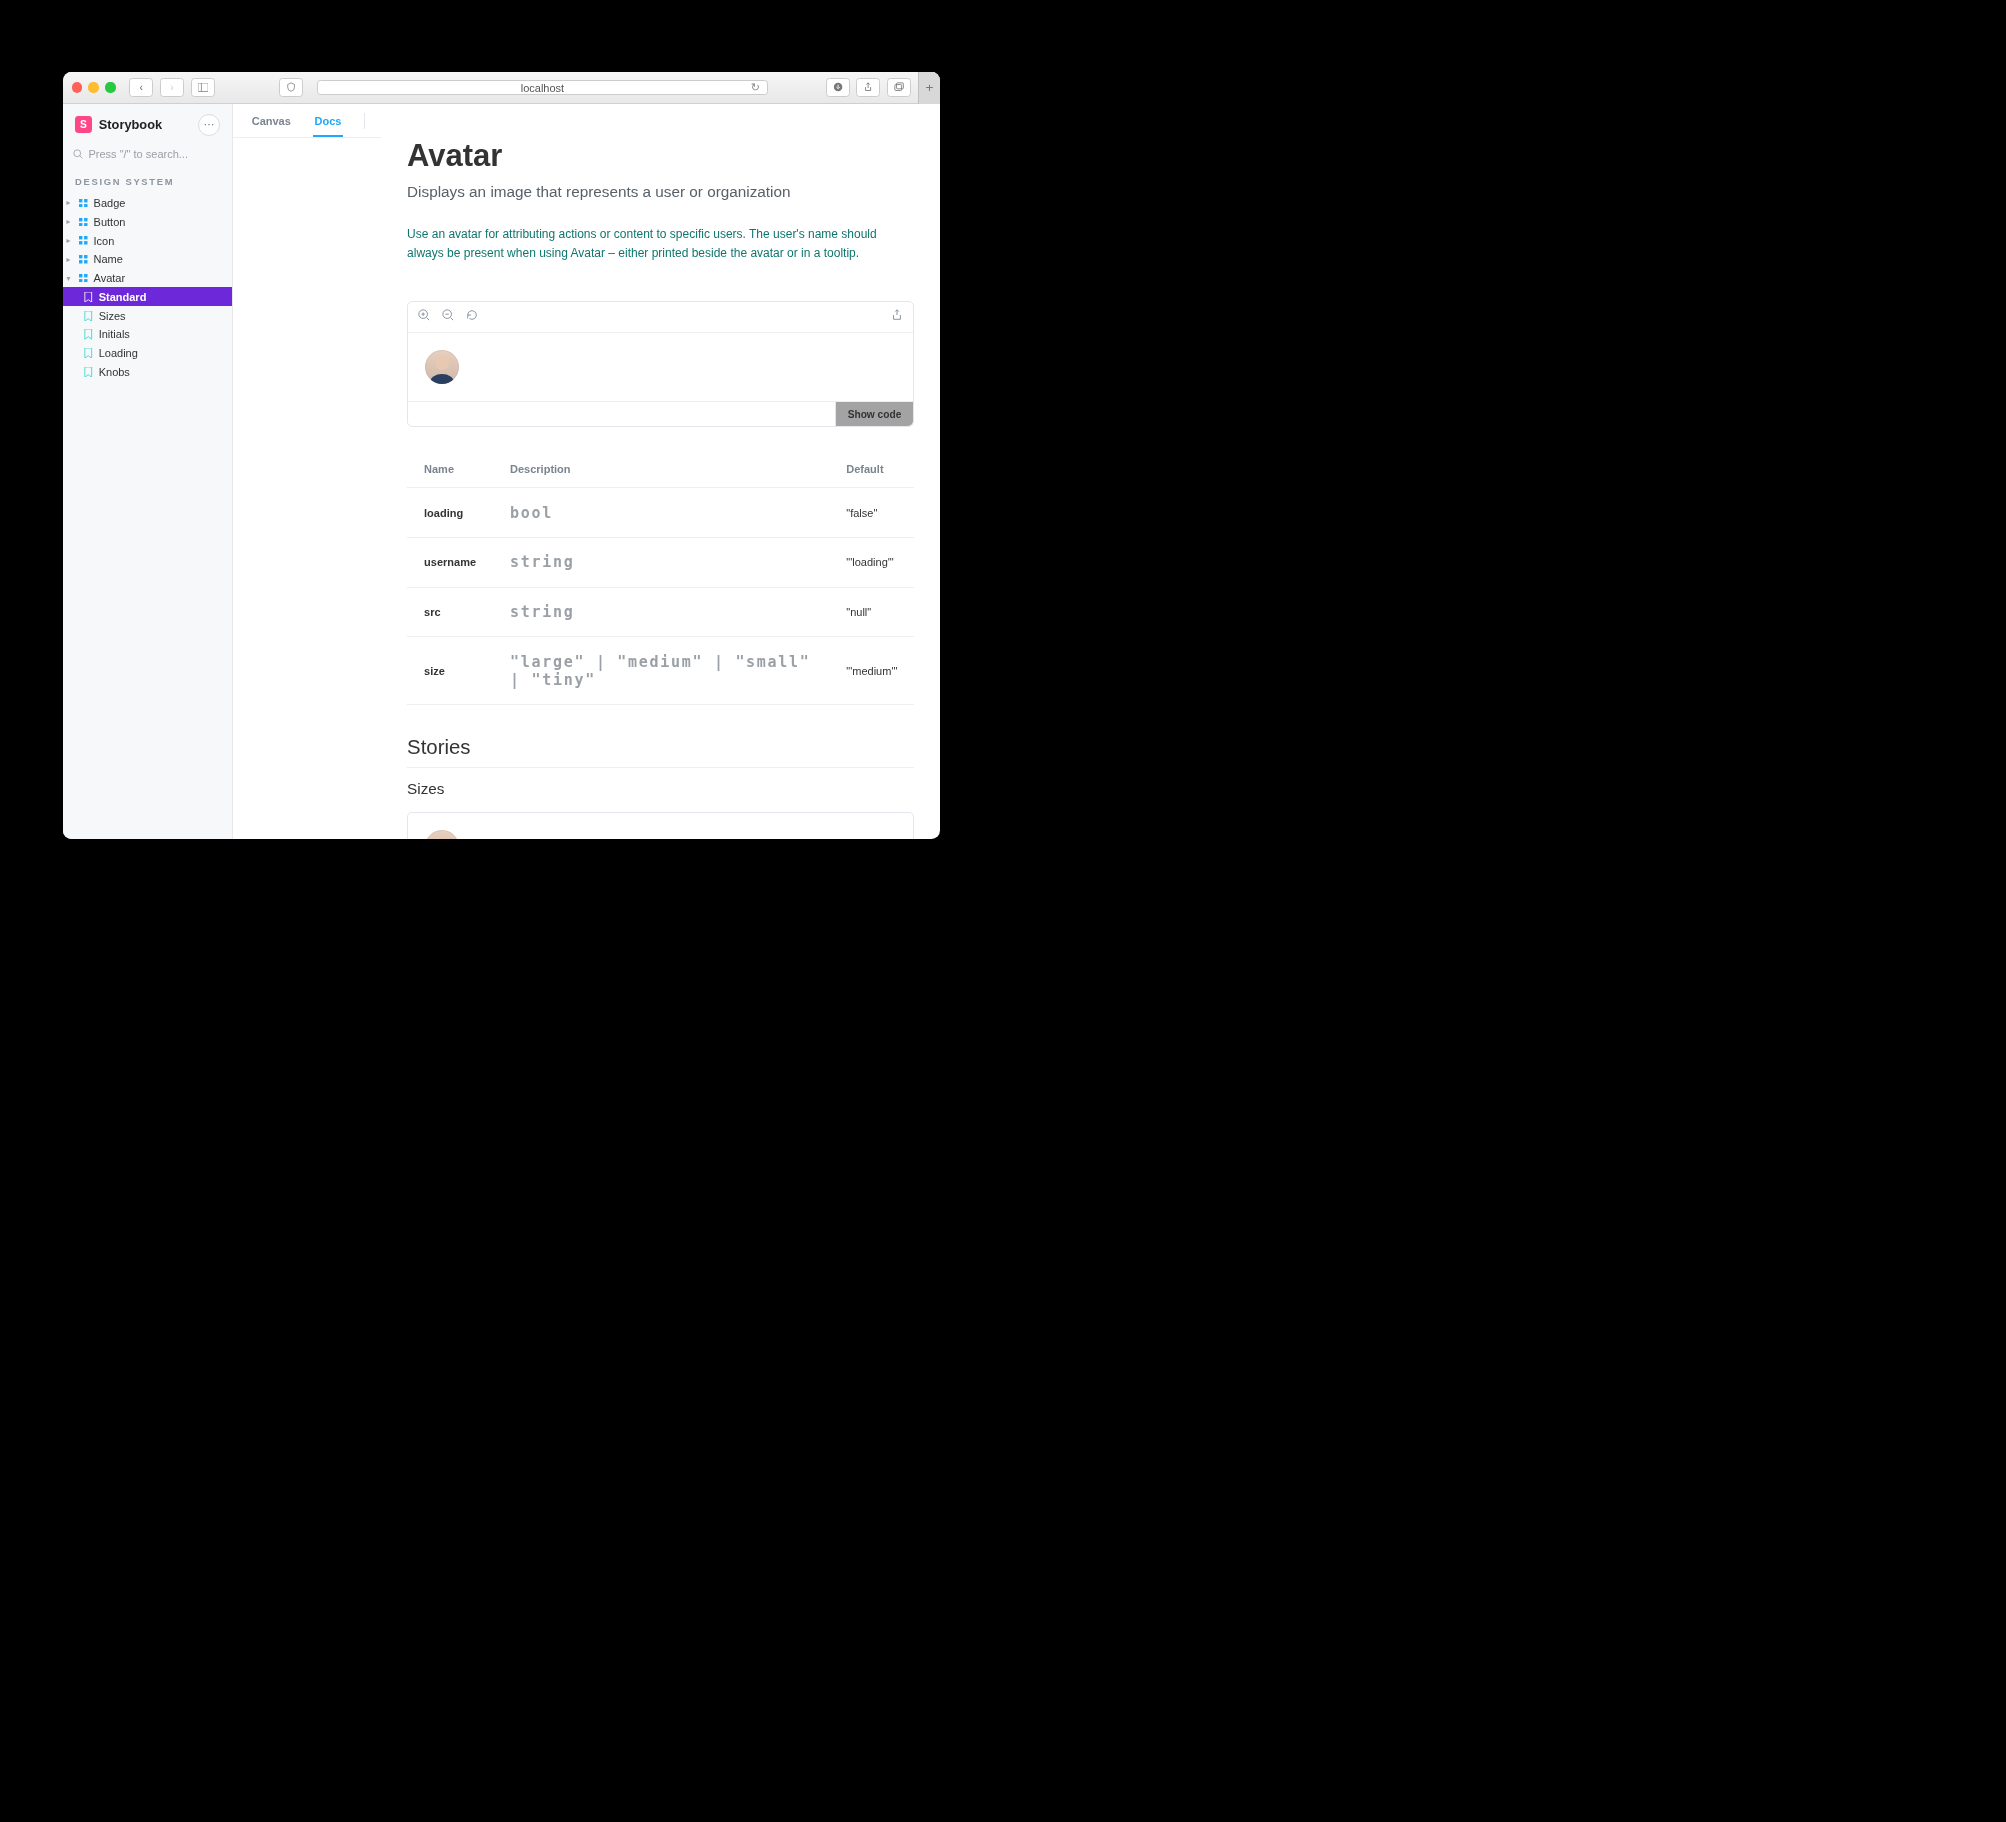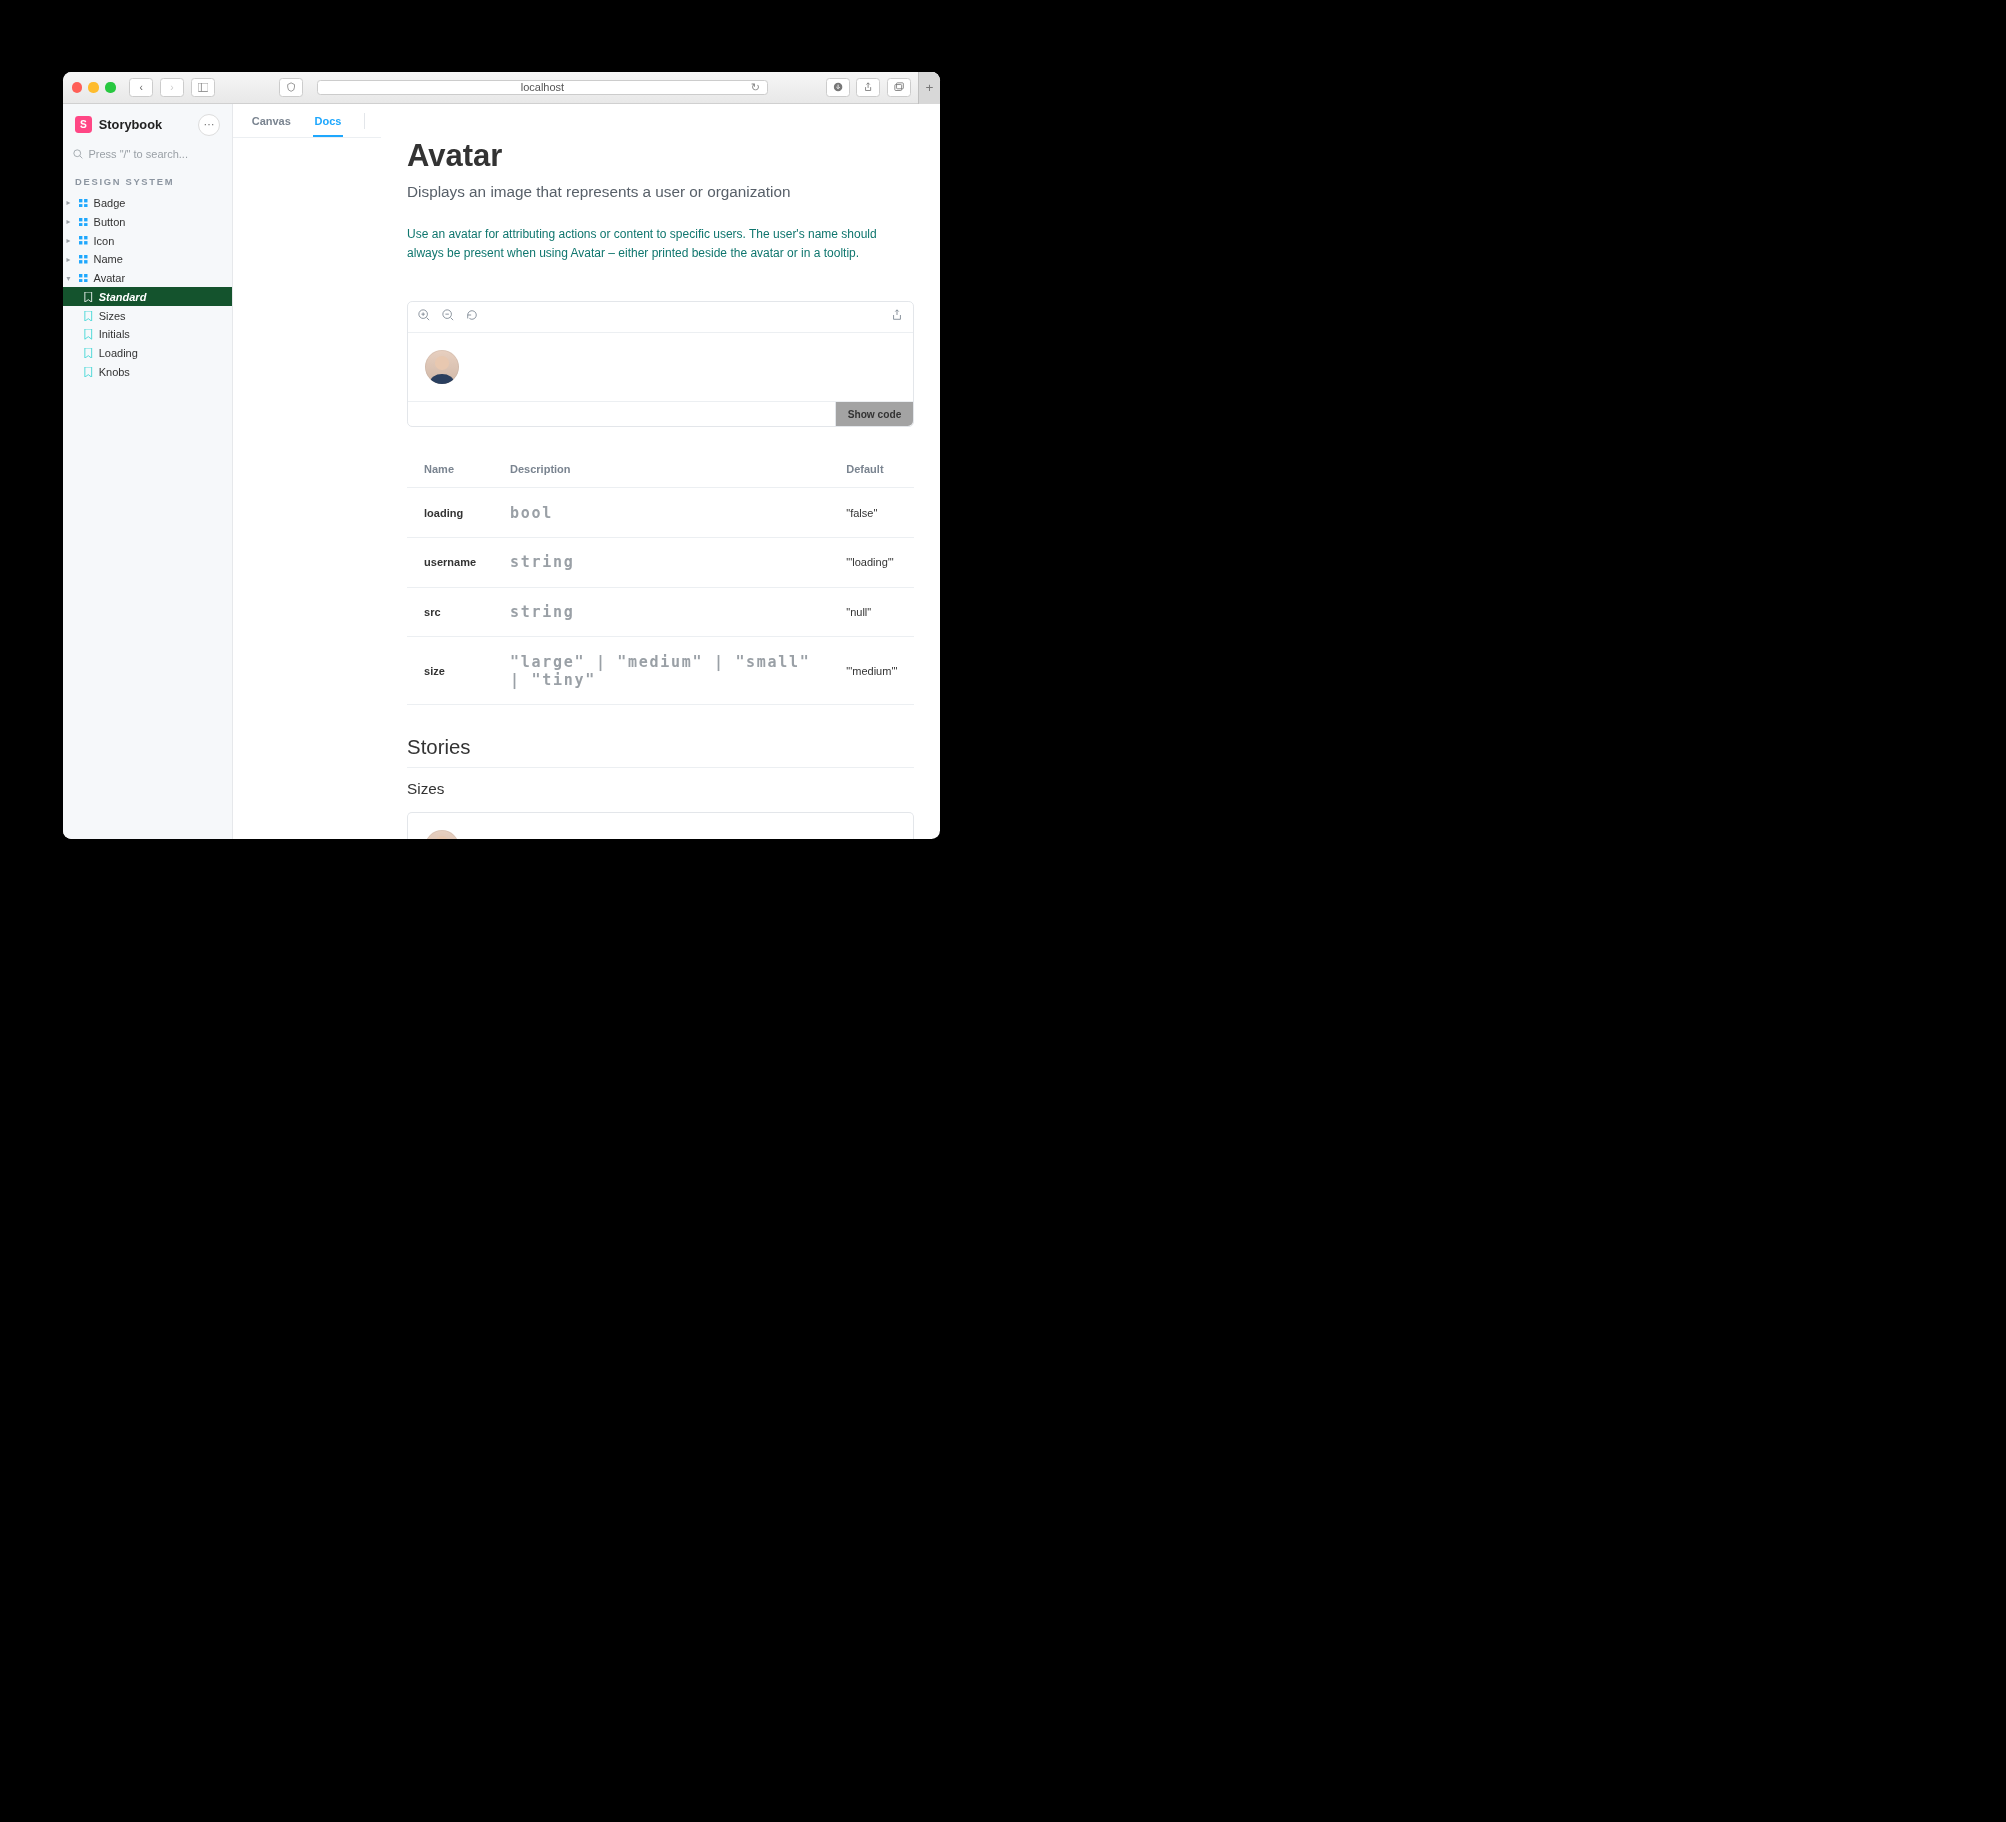--- a/index.html
+++ b/index.html
@@ -29,21 +29,21 @@
   .dot { width: 10.2px; height: 10.2px; border-radius: 50%; }
   .dot.r{background:#ff5f57;} .dot.y{background:#febc2e;} .dot.g{background:#28c840;}
   .nav-btn {
     width: 24px; height: 19px; border:0.9px solid #ccc; border-radius:3.4px;
     background:#fff; display:flex;align-items:center;justify-content:center;
     color:#666; font-size:10.2px;
   }
   .nav-btn.disabled{color:#ccc;}
   .addr {
     flex:1; height:15px; background:#fff; border:0.9px solid #ccc;
-    border-radius:3.4px; display:flex; justify-content:center;
+    border-radius:3.4px; display:flex; align-items:center; justify-content:center;
     color:#555; font-size:11px; margin:0 51px 0 6.8px; position:relative;
   }
   .addr .reload{position:absolute;right:6.8px;color:#888;}
   .tb-icon{width:24px;height:19px;border:0.9px solid #ccc;border-radius:3.4px;background:#fff;display:flex;align-items:center;justify-content:center;color:#666;}
   .plus-tab{width:22px;height:32px;background:#d8d8d8;display:flex;align-items:center;justify-content:center;color:#777;margin-left:auto;margin-right:-8.5px;border-left:0.9px solid #c0c0c0;}
   
   .app { flex:1; display:flex; overflow:hidden;}
   .sidebar {
     width: 170px; background:#f6f8fa; border-right:0.9px solid #e6e8eb;
     display:flex; flex-direction:column; font-size:11px;
@@ -68,21 +68,21 @@
   .tree-item{
     display:flex;align-items:center;gap:5.1px;padding:3.4px 6.8px 3.4px 3.4px;
     color:#333; cursor:pointer;
   }
   .tree-item .caret{width:6.8px;color:#9aa0a6;font-size:7.7px;}
   .tree-item .cicon{width:10.2px;height:10.2px;display:flex;align-items:center;justify-content:center;}
   .comp-icon{color:#1ea7fd;}
   .story-icon{color:#37d5d3;}
   .tree-children{list-style:none;}
   .tree-children .tree-item{padding-left:20.4px;}
-  .tree-item.selected{background:#14532d;color:#fff;font-weight:600;font-style:italic;}
+  .tree-item.selected{background:#6d28d9;color:#fff;font-weight:600;}
   .tree-item.selected .story-icon{color:#fff;}
   
   .main{flex:1;display:flex;flex-direction:row;overflow:auto;}
   .tabs{
     display:flex; gap:20.4px; padding:0 17px; border-bottom:0.9px solid #eceff2;
     height:34px; align-items:flex-end;
   }
   .tab{padding:0 1.7px 8.5px;font-size:11px;font-weight:600;color:#7a8490;border-bottom:2.6px solid transparent;cursor:pointer;}
   .tab.active{color:#1ea7fd;border-bottom-color:#1ea7fd;}
   .tab-sep{width:0.9px;height:15.3px;background:#e3e6ea;margin-bottom:8.5px;}

